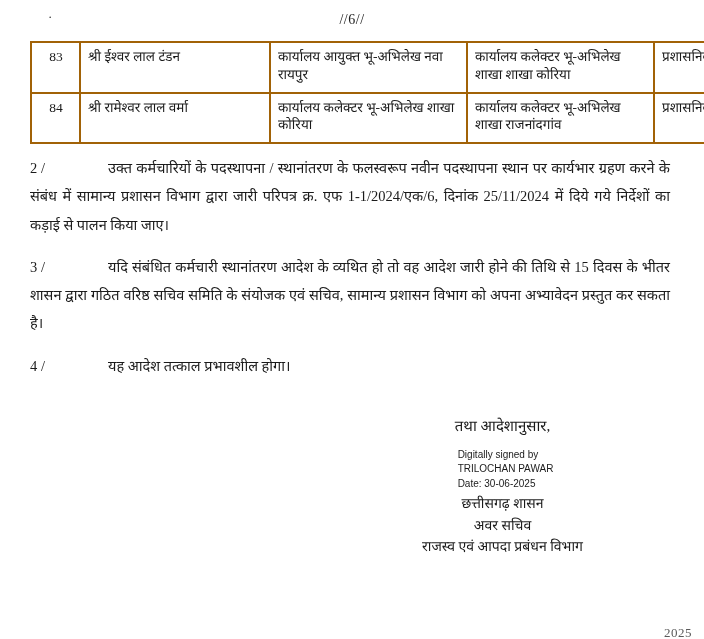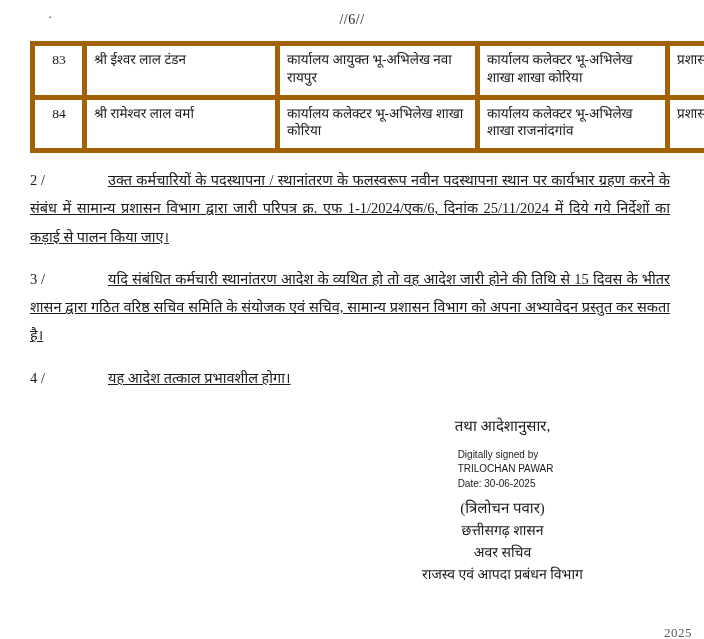--- a/index.html
+++ b/index.html
@@ -42,21 +42,21 @@
   }
   table.entries {
     position: absolute;
     left: 30px;
     top: 41px;
     width: 644px;
     border-collapse: collapse;
     table-layout: fixed;
   }
   table.entries td {
-    border: 5px solid #a16207;
+    border: 2px solid #a16207;
     vertical-align: top;
     padding: 5px 6px 8px 7px;
     font-size: 13.5px;
     line-height: 1.32;
     font-family: "Liberation Serif", serif;
   }
   td.c-sno {
     width: 34px;
     text-align: center;
     padding-left: 2px;
@@ -152,21 +152,21 @@
       <tr>
         <td class="c-sno">84</td>
         <td class="c-name">श्री रामेश्वर लाल वर्मा</td>
         <td class="c-from">कार्यालय कलेक्टर भू-अभिलेख शाखा कोरिया</td>
         <td class="c-to">कार्यालय कलेक्टर भू-अभिलेख शाखा राजनांदगांव</td>
         <td class="c-type">प्रशासनिक</td>
       </tr>
     </tbody>
   </table>
 
-  <div class="body-text" style="top:166px;text-decoration:underline;">
+  <div class="body-text" style="top:154px;">
 
     <div class="para">
       <span class="lbl">2 /</span><span class="txt">उक्त कर्मचारियों के पदस्थापना / स्थानांतरण के फलस्वरूप नवीन पदस्थापना स्थान पर कार्यभार ग्रहण करने के संबंध में सामान्य प्रशासन विभाग द्वारा जारी परिपत्र क्र. एफ 1-1/2024/एक/6, दिनांक 25/11/2024 में दिये गये निर्देशों का कड़ाई से पालन किया जाए।</span>
     </div>
 
     <div class="para">
       <span class="lbl">3 /</span><span class="txt">यदि संबंधित कर्मचारी स्थानांतरण आदेश के व्यथित हो तो वह आदेश जारी होने की तिथि से 15 दिवस के भीतर शासन द्वारा गठित वरिष्ठ सचिव समिति के संयोजक एवं सचिव, सामान्य प्रशासन विभाग को अपना अभ्यावेदन प्रस्तुत कर सकता है।</span>
     </div>
 
     <div class="para">
@@ -175,21 +175,20 @@
 
   </div>
 
   <div class="sign-block">
     <div class="sign-line2">तथा आदेशानुसार,</div>
     <div class="dsig">
       <div>Digitally signed by</div>
       <div>TRILOCHAN PAWAR</div>
       <div>Date: 30-06-2025</div>
     </div>
-    <div class="sign-name">(त्रिलोचन पवार)</div>
     <div class="sign-desig">छत्तीसगढ़ शासन</div>
     <div class="sign-desig">अवर सचिव</div>
     <div class="sign-desig">राजस्व एवं आपदा प्रबंधन विभाग</div>
   </div>
 
   <div class="footer-code">2025</div>
 
 </div>
 
 </body></html>

